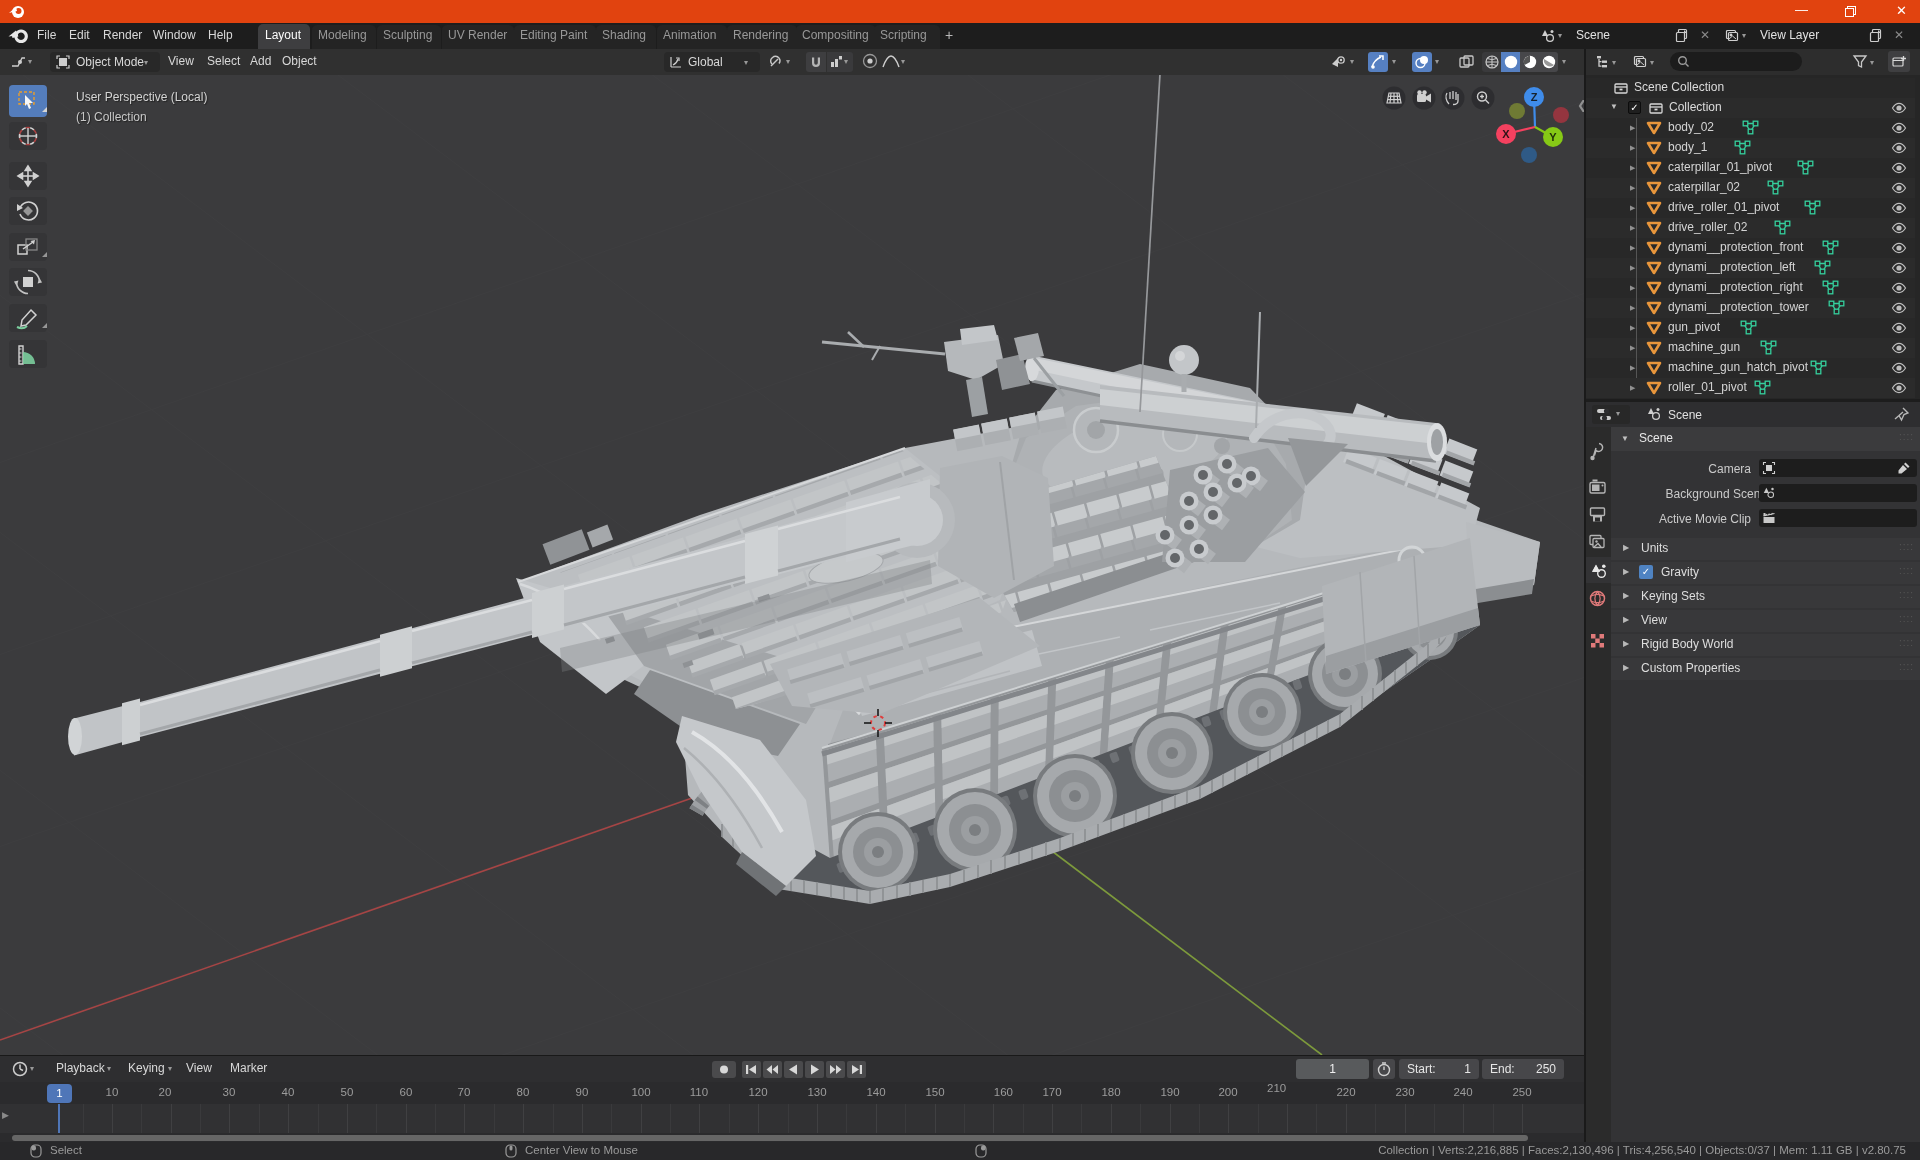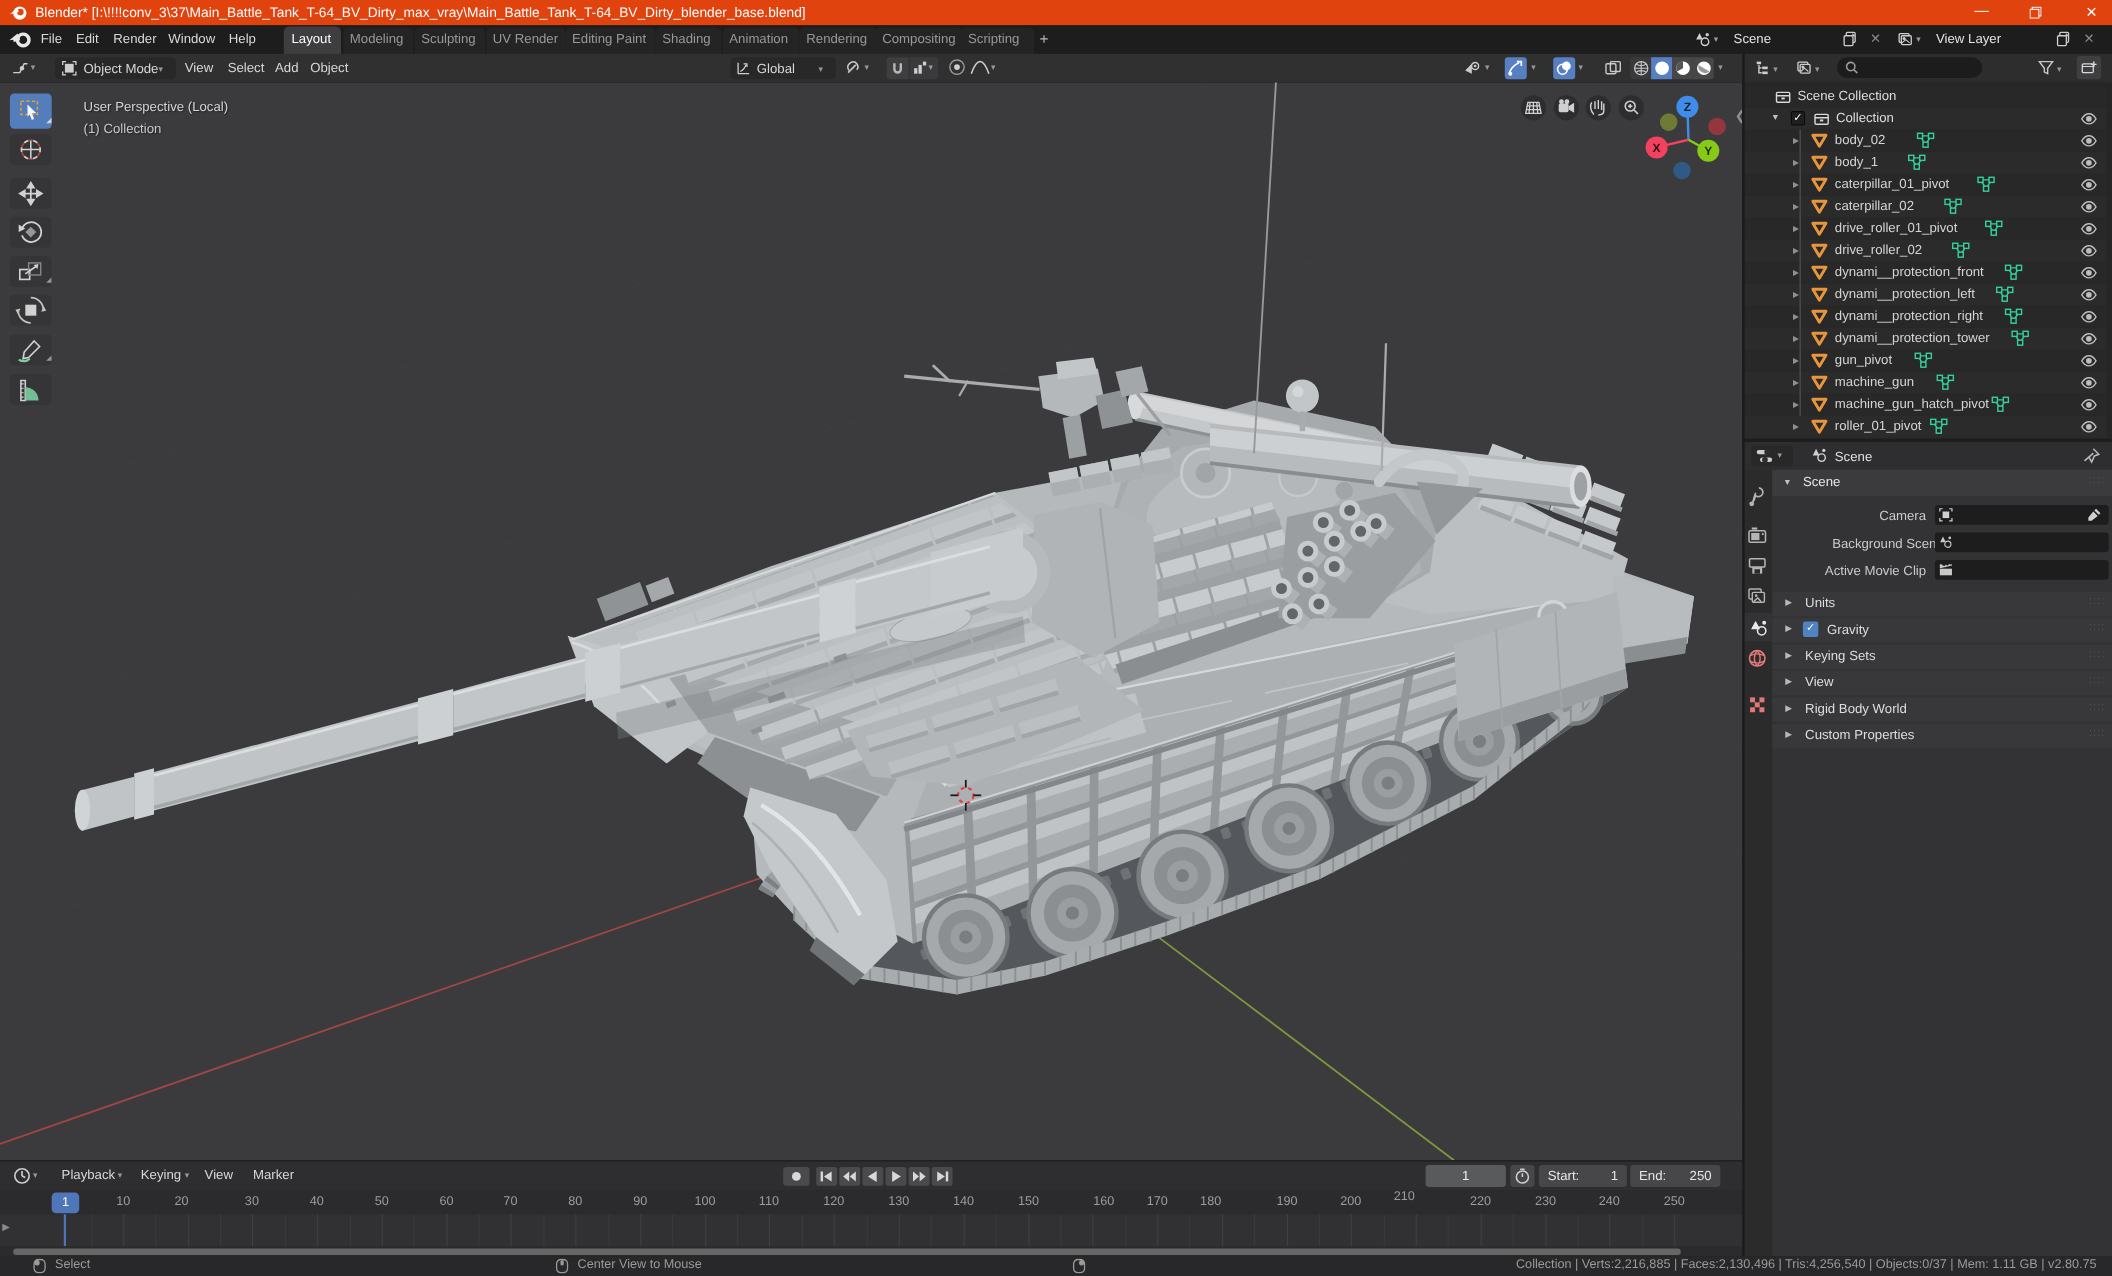--- a/index.html
+++ b/index.html
@@ -6,21 +6,20 @@
 .abs { position:absolute; }
 </style></head>
 <body>
 
 <div class="abs" style="left:0;top:0;width:1920px;height:23px;background:#e1430f">
   <svg class="abs" style="left:8px;top:3px" width="17" height="17" viewBox="0 0 17 17">
     <circle cx="10" cy="9" r="6" fill="#fff"></circle>
       <circle cx="10.5" cy="8" r="3" fill="#e1430f"></circle>
     <path d="M 1,10 L 8,4 L 9,8 Z" fill="#fff"></path>
   </svg>
-  <span class="abs" style="left:32px;top:4px;color:#fdfdfd;font-size:12.5px">Blender* [I:\!!!!conv_3\37\Main_Battle_Tank_T-64_BV_Dirty_max_vray\Main_Battle_Tank_T-64_BV_Dirty_blender_base.blend]</span>
   <span class="abs" style="left:1795px;top:2px;color:#fff;font-size:13px">—</span>
   <svg class="abs" style="left:1845px;top:6px" width="11" height="11">
       <rect x="2.5" y="0.5" width="8" height="8" fill="none" stroke="#fff"></rect>
       <rect x="0.5" y="2.5" width="8" height="8" fill="#e1430f" stroke="#fff"></rect>
     </svg>
   <span class="abs" style="left:1896px;top:3px;color:#fff;font-size:13px">✕</span>
 </div>
 
 <div class="abs" style="left:0;top:23px;width:1920px;height:26px;background:#1d1d1d;color:#d8d8d8">
   <svg class="abs" style="left:8px;top:4px" width="22" height="18" viewBox="0 0 22 18">
@@ -1595,21 +1594,21 @@
       <span style="position:absolute;left:503px;top:4px;width:40px;text-align:center;color:#9c9c9c">80</span>
       <span style="position:absolute;left:562px;top:4px;width:40px;text-align:center;color:#9c9c9c">90</span>
       <span style="position:absolute;left:621px;top:4px;width:40px;text-align:center;color:#9c9c9c">100</span>
       <span style="position:absolute;left:679px;top:4px;width:40px;text-align:center;color:#9c9c9c">110</span>
       <span style="position:absolute;left:738px;top:4px;width:40px;text-align:center;color:#9c9c9c">120</span>
       <span style="position:absolute;left:797px;top:4px;width:40px;text-align:center;color:#9c9c9c">130</span>
       <span style="position:absolute;left:856px;top:4px;width:40px;text-align:center;color:#9c9c9c">140</span>
       <span style="position:absolute;left:915px;top:4px;width:40px;text-align:center;color:#9c9c9c">150</span>
       <span style="position:absolute;left:973px;top:4px;width:40px;text-align:right;color:#9c9c9c">160</span>
       <span style="position:absolute;left:1032px;top:4px;width:40px;text-align:center;color:#9c9c9c">170</span>
-      <span style="position:absolute;left:1091px;top:4px;width:40px;text-align:left;color:#9c9c9c">180</span>
+      <span style="position:absolute;left:1091px;top:4px;width:40px;text-align:center;color:#9c9c9c">180</span>
       <span style="position:absolute;left:1150px;top:4px;width:40px;text-align:center;color:#9c9c9c">190</span>
       <span style="position:absolute;left:1208px;top:4px;width:40px;text-align:center;color:#9c9c9c">200</span>
       <span style="position:absolute;left:1267px;top:0;width:40px;text-align:left;color:#9c9c9c">210</span>
       <span style="position:absolute;left:1326px;top:4px;width:40px;text-align:center;color:#9c9c9c">220</span>
       <span style="position:absolute;left:1385px;top:4px;width:40px;text-align:center;color:#9c9c9c">230</span>
       <span style="position:absolute;left:1443px;top:4px;width:40px;text-align:center;color:#9c9c9c">240</span>
       <span style="position:absolute;left:1502px;top:4px;width:40px;text-align:center;color:#9c9c9c">250</span>
     <div class="abs" style="left:47px;top:2px;width:25px;height:19px;background:#4f76b8;border-radius:4px;text-align:center;line-height:19px;color:#fff;font-size:11.5px">1</div>
   </div>
 

